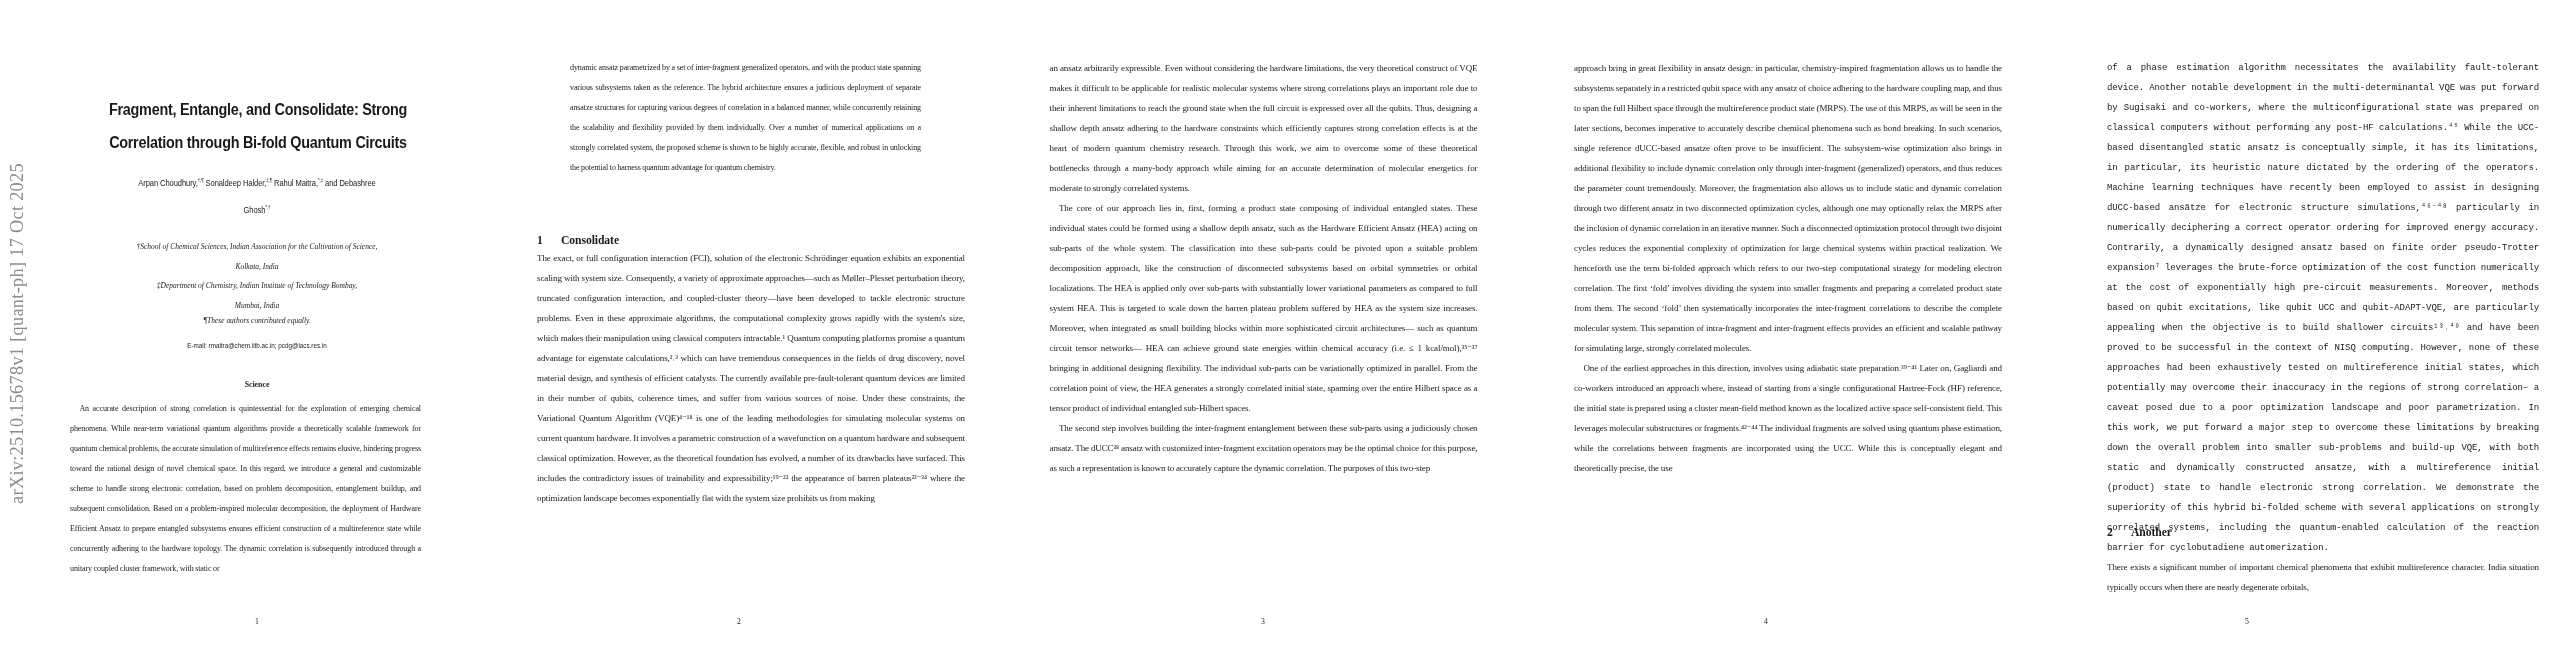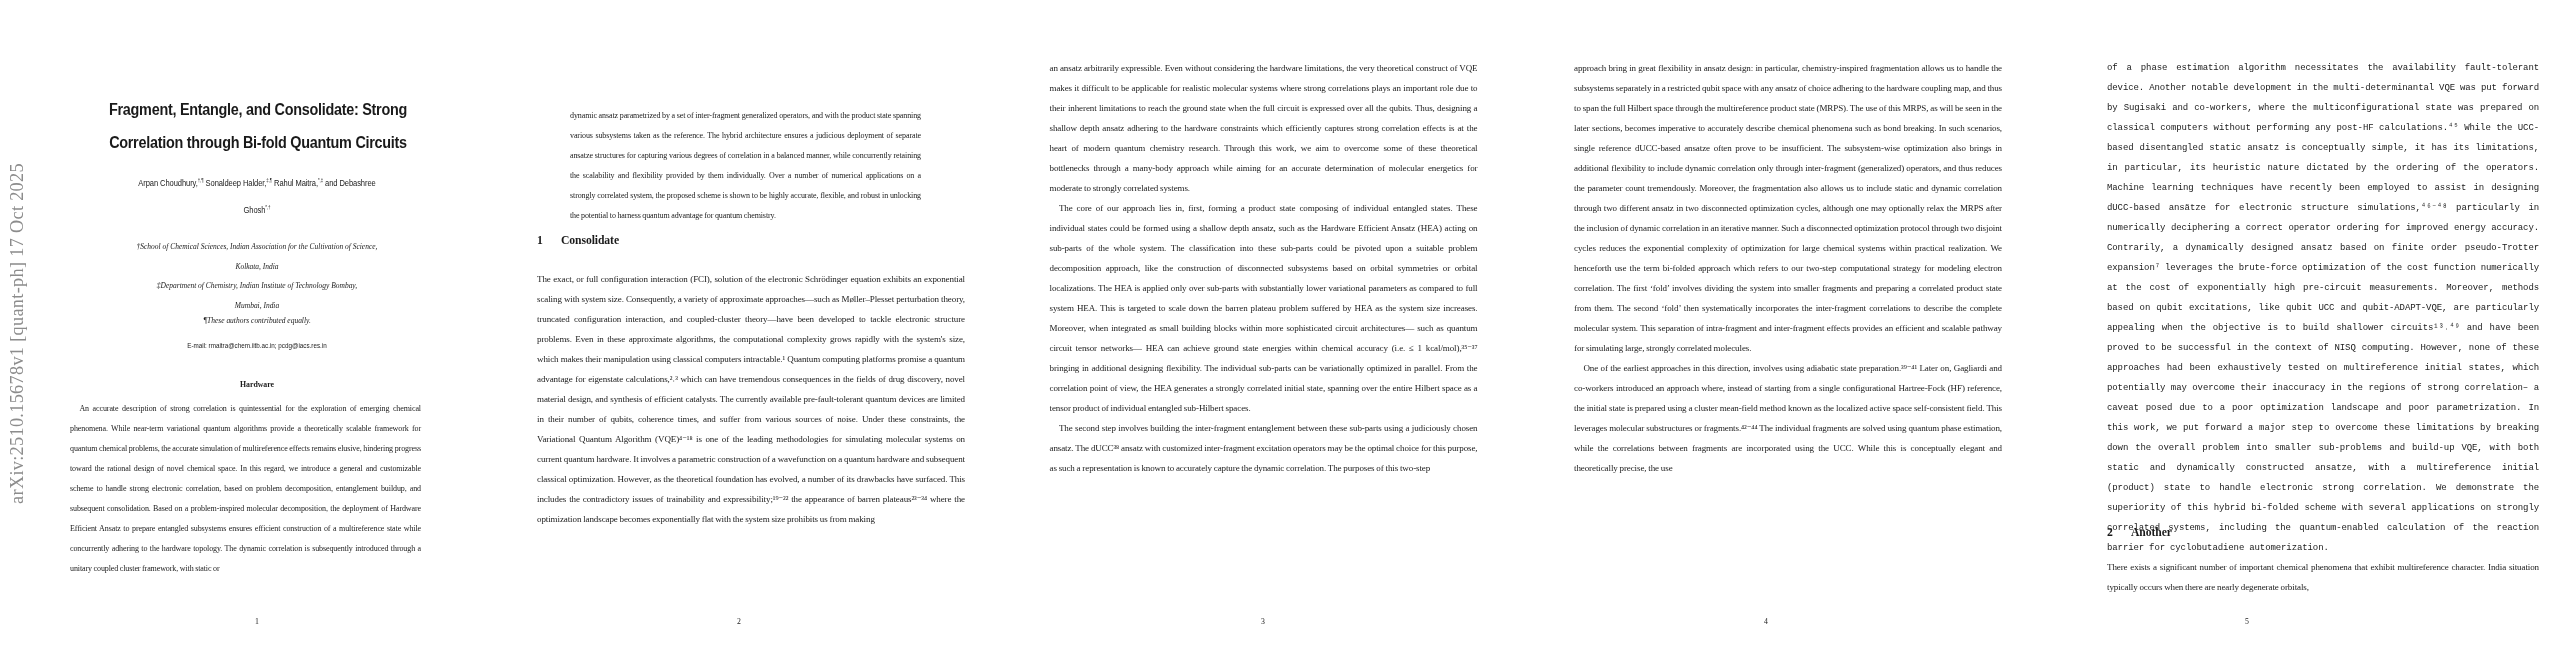--- a/index.html
+++ b/index.html
@@ -83,37 +83,37 @@
       <div>Kolkata, India</div>
     </div>
     <div class="affil" style="top:276px;">
       <div>‡Department of Chemistry, Indian Institute of Technology Bombay,</div>
       <div>Mumbai, India</div>
     </div>
     <div class="affil" style="top:311px;">
       <div>¶These authors contributed equally.</div>
     </div>
     <div class="email">E-mail: rmaitra@chem.iitb.ac.in; pcdg@iacs.res.in</div>
-    <div class="abs-head">Hardware</div>
+    <div class="abs-head">Science</div>
     <div class="body-col" style="top:399px;">
       <p class="para indent">An accurate description of strong correlation is quintessential for the exploration of emerging chemical phenomena. While near-term variational quantum algorithms provide a theoretically scalable framework for quantum chemical problems, the accurate simulation of multireference effects remains elusive, hindering progress toward the rational design of novel chemical space. In this regard, we introduce a general and customizable scheme to handle strong electronic correlation, based on problem decomposition, entanglement buildup, and subsequent consolidation. Based on a problem-inspired molecular decomposition, the deployment of Hardware Efficient Ansatz to prepare entangled subsystems ensures efficient construction of a multireference state while concurrently adhering to the hardware topology. The dynamic correlation is subsequently introduced through a unitary coupled cluster framework, with static or</p>
     </div>
     <div class="pnum" style="left:246px;">1</div>
   </div>
 
   <div class="page p2">
-    <div class="body-col" style="left:55px; width:351px; top:58px;margin-top:48px;">
+    <div class="body-col" style="left:55px; width:351px; top:58px;">
       <p class="para">dynamic ansatz parametrized by a set of inter-fragment generalized operators, and with the product state spanning various subsystems taken as the reference. The hybrid architecture ensures a judicious deployment of separate ansatze structures for capturing various degrees of correlation in a balanced manner, while concurrently retaining the scalability and flexibility provided by them individually. Over a number of numerical applications on a strongly correlated system, the proposed scheme is shown to be highly accurate, flexible, and robust in unlocking the potential to harness quantum advantage for quantum chemistry.</p>
     </div>
     <div class="body-col" style="left:22px; width:428px; top:233px;">
       <h2 class="sec-head">
         <span class="num">1</span><span>Consolidate</span>
       </h2>
     </div>
-    <div class="body-col" style="left:22px; width:428px; top:269px;">
+    <div class="body-col" style="left:22px; width:428px; top:248px;">
       <p class="para" style="font-size:9px; line-height:20px;">The exact, or full configuration interaction (FCI), solution of the electronic Schrödinger equation exhibits an exponential scaling with system size. Consequently, a variety of approximate approaches—such as Møller–Plesset perturbation theory, truncated configuration interaction, and coupled-cluster theory—have been developed to tackle electronic structure problems. Even in these approximate algorithms, the computational complexity grows rapidly with the system's size, which makes their manipulation using classical computers intractable.¹ Quantum computing platforms promise a quantum advantage for eigenstate calculations,²˒³ which can have tremendous consequences in the fields of drug discovery, novel material design, and synthesis of efficient catalysts. The currently available pre-fault-tolerant quantum devices are limited in their number of qubits, coherence times, and suffer from various sources of noise. Under these constraints, the Variational Quantum Algorithm (VQE)⁴⁻¹⁸ is one of the leading methodologies for simulating molecular systems on current quantum hardware. It involves a parametric construction of a wavefunction on a quantum hardware and subsequent classical optimization. However, as the theoretical foundation has evolved, a number of its drawbacks have surfaced. This includes the contradictory issues of trainability and expressibility;¹⁹⁻²² the appearance of barren plateaus²³⁻³⁴ where the optimization landscape becomes exponentially flat with the system size prohibits us from making</p>
     </div>
     <div class="pnum" style="left:213px;">2</div>
   </div>
 
   <div class="page p3">
     <div class="body-col" style="left:19.5px; width:428px; top:58px;">
       <p class="para" style="font-size:9px; line-height:20px;">an ansatz arbitrarily expressible. Even without considering the hardware limitations, the very theoretical construct of VQE makes it difficult to be applicable for realistic molecular systems where strong correlations plays an important role due to their inherent limitations to reach the ground state when the full circuit is expressed over all the qubits. Thus, designing a shallow depth ansatz adhering to the hardware constraints which efficiently captures strong correlation effects is at the heart of modern quantum chemistry research. Through this work, we aim to overcome some of these theoretical bottlenecks through a many-body approach while aiming for an accurate determination of molecular energetics for moderate to strongly correlated systems.</p>
       <p class="para indent" style="font-size:9px; line-height:20px;">The core of our approach lies in, first, forming a product state composing of individual entangled states. These individual states could be formed using a shallow depth ansatz, such as the Hardware Efficient Ansatz (HEA) acting on sub-parts of the whole system. The classification into these sub-parts could be pivoted upon a suitable problem decomposition approach, like the construction of disconnected subsystems based on orbital symmetries or orbital localizations. The HEA is applied only over sub-parts with substantially lower variational parameters as compared to full system HEA. This is targeted to scale down the barren plateau problem suffered by HEA as the system size increases. Moreover, when integrated as small building blocks within more sophisticated circuit architectures— such as quantum circuit tensor networks— HEA can achieve ground state energies within chemical accuracy (i.e. ≤ 1 kcal/mol),³⁵⁻³⁷ bringing in additional designing flexibility. The individual sub-parts can be variationally optimized in parallel. From the correlation point of view, the HEA generates a strongly correlated initial state, spanning over the entire Hilbert space as a tensor product of individual entangled sub-Hilbert spaces.</p>
       <p class="para indent" style="font-size:9px; line-height:20px;">The second step involves building the inter-fragment entanglement between these sub-parts using a judiciously chosen ansatz. The dUCC³⁸ ansatz with customized inter-fragment excitation operators may be the optimal choice for this purpose, as such a representation is known to accurately capture the dynamic correlation. The purposes of this two-step</p>

